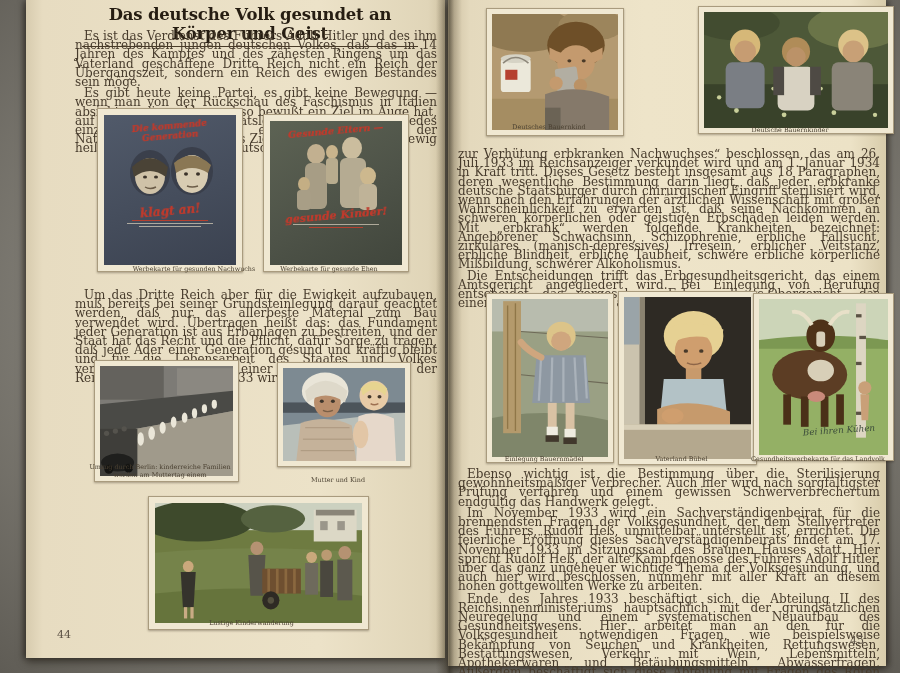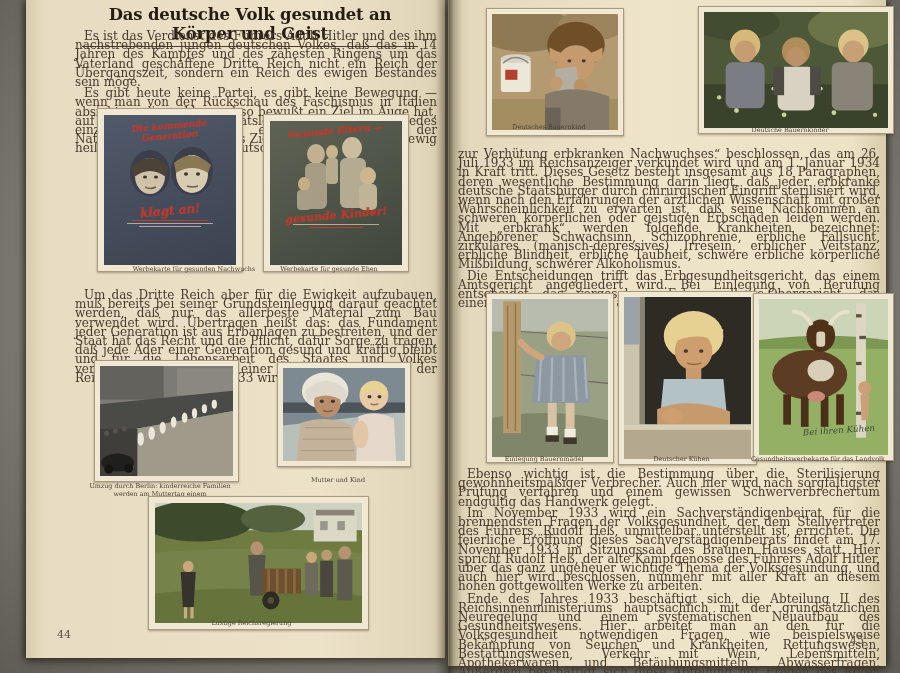--- a/index.html
+++ b/index.html
@@ -126,21 +126,21 @@
         <g fill="#55534d">
             <circle cx="6" cy="60" r="2.4"></circle>
             <circle cx="14" cy="58" r="2.4"></circle>
             <circle cx="22" cy="56" r="2.4"></circle>
           </g>
         <ellipse cx="16" cy="86" rx="15" ry="8" fill="#1f1f1d"></ellipse>
         <circle cx="8" cy="92" r="4" fill="#141412"></circle>
           <circle cx="26" cy="91" r="4" fill="#141412"></circle>
       </svg>
     </div>
-    <div class="abs caption" style="left:58px;top:483px;width:152px;">
+    <div class="abs caption" style="left:58px;top:464px;width:152px;">
       <span>Umzug durch Berlin: kinderreiche Familien</span><br>
       <span>werden am Muttertag einem</span>
     </div>
 
     <div class="abs frame" style="left:251px;top:362px;width:122px;height:93px;padding:5px;">
       <svg class="frame-inner" viewBox="0 0 110 81" preserveAspectRatio="none">
         <rect width="110" height="81" fill="#7d8a92"></rect>
         <polygon points="0,50 110,38 110,81 0,81" fill="#b9bfb9"></polygon>
         <rect x="0" y="30" width="110" height="9" fill="#4c545a"></rect>
         <ellipse cx="38" cy="20" rx="21" ry="16" fill="#e9e5d8"></ellipse>
@@ -200,21 +200,21 @@
 
         <circle cx="146" cy="48" r="5" fill="#c9a87c"></circle>
           <rect x="140" y="53" width="12" height="28" fill="#6e6a5c"></rect>
         <circle cx="160" cy="46" r="5" fill="#bb9a72"></circle>
           <rect x="154" y="51" width="12" height="32" fill="#4a473e"></rect>
 
         <circle cx="177" cy="44" r="6" fill="#b59272"></circle>
           <rect x="170" y="50" width="14" height="36" fill="#5c594e"></rect>
       </svg>
     </div>
-    <div class="abs caption" style="left:122px;top:620px;width:207px;">Lustige Reichsregierung</div>
+    <div class="abs caption" style="left:122px;top:620px;width:207px;">Lustige Kinderwanderung</div>
 
     <div class="abs pagenum" style="left:14px;top:628px;margin-left:17px;">44</div>
   </div>
 
   <div class="page page-right">
 
     <div class="abs frame" style="left:38px;top:8px;width:126px;height:116px;padding:5px;">
       <svg class="frame-inner" viewBox="0 0 114 104" preserveAspectRatio="none">
         <rect width="114" height="104" fill="#b49a71"></rect>
         <ellipse cx="30" cy="14" rx="44" ry="20" fill="#8f7952"></ellipse>
@@ -322,21 +322,21 @@
           <ellipse cx="70" cy="50" rx="2" ry="1.7" fill="#47392a"></ellipse>
         <path d="M57 61 Q63 64 70 61" stroke="#8d6548" stroke-width="1.4" fill="none"></path>
         <rect x="56" y="66" width="14" height="10" fill="#c89a6c"></rect>
         <path d="M36 76 L90 76 L94 118 L32 118 Z" fill="#b3c2c6"></path>
         <path d="M30 104 Q58 92 96 106 L96 120 L30 120 Z" fill="#c69a6c"></path>
         <ellipse cx="44" cy="110" rx="10" ry="7" fill="#cf9e6e"></ellipse>
         <rect x="0" y="118" width="115" height="32" fill="#b4a88e"></rect>
         <rect x="0" y="118" width="115" height="5" fill="#d8cfb8"></rect>
       </svg>
     </div>
-    <div class="abs caption" style="left:170px;top:456px;width:127px;">Deutscher Kühen</div>
+    <div class="abs caption" style="left:170px;top:456px;width:127px;">Vaterland Bübel</div>
 
     <div class="abs frame" style="left:305px;top:293px;width:129px;height:156px;padding:5px;">
       <svg class="frame-inner" viewBox="0 0 117 144" preserveAspectRatio="none">
         <rect width="117" height="144" fill="#94b065"></rect>
         <rect width="117" height="38" fill="#ccd5b8"></rect>
         <path d="M0 38 Q58 30 117 38 L117 46 L0 46 Z" fill="#7c9852"></path>
         <rect x="88" y="4" width="9" height="124" fill="#ddd6c2"></rect>
         <g fill="#5a5244">
             <rect x="88" y="14" width="5" height="3"></rect>
             <rect x="91" y="34" width="6" height="3"></rect>

